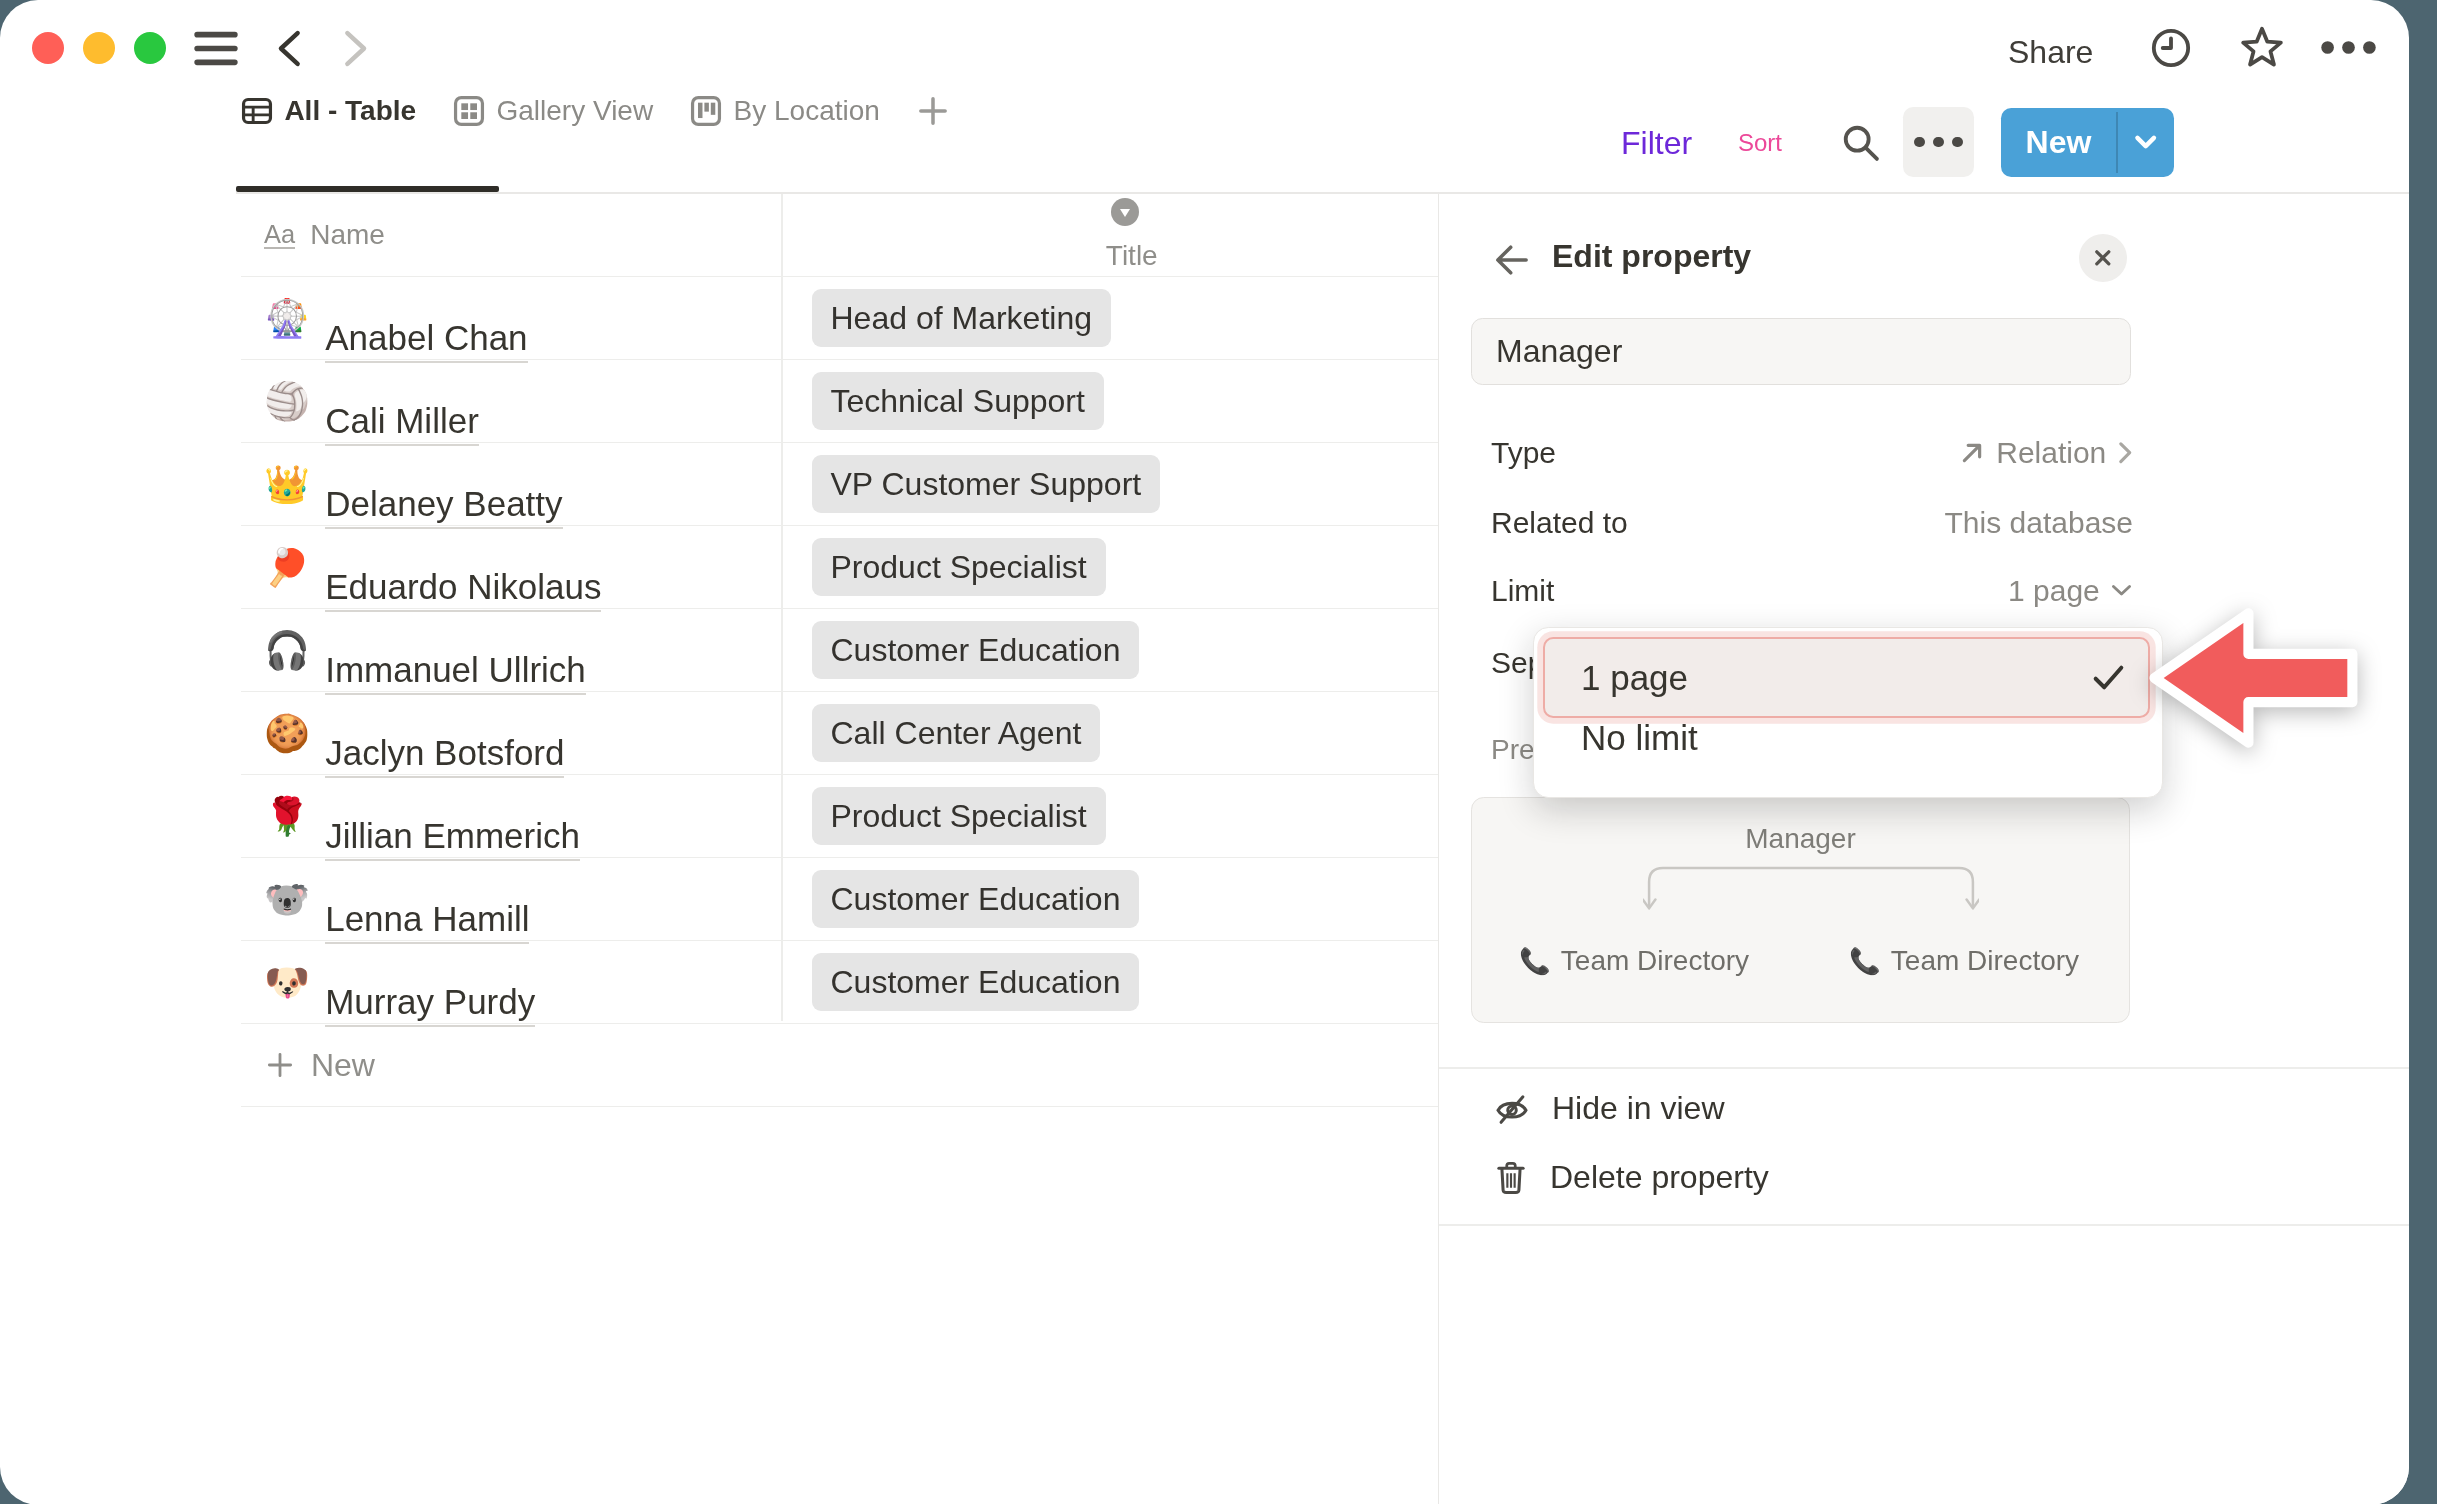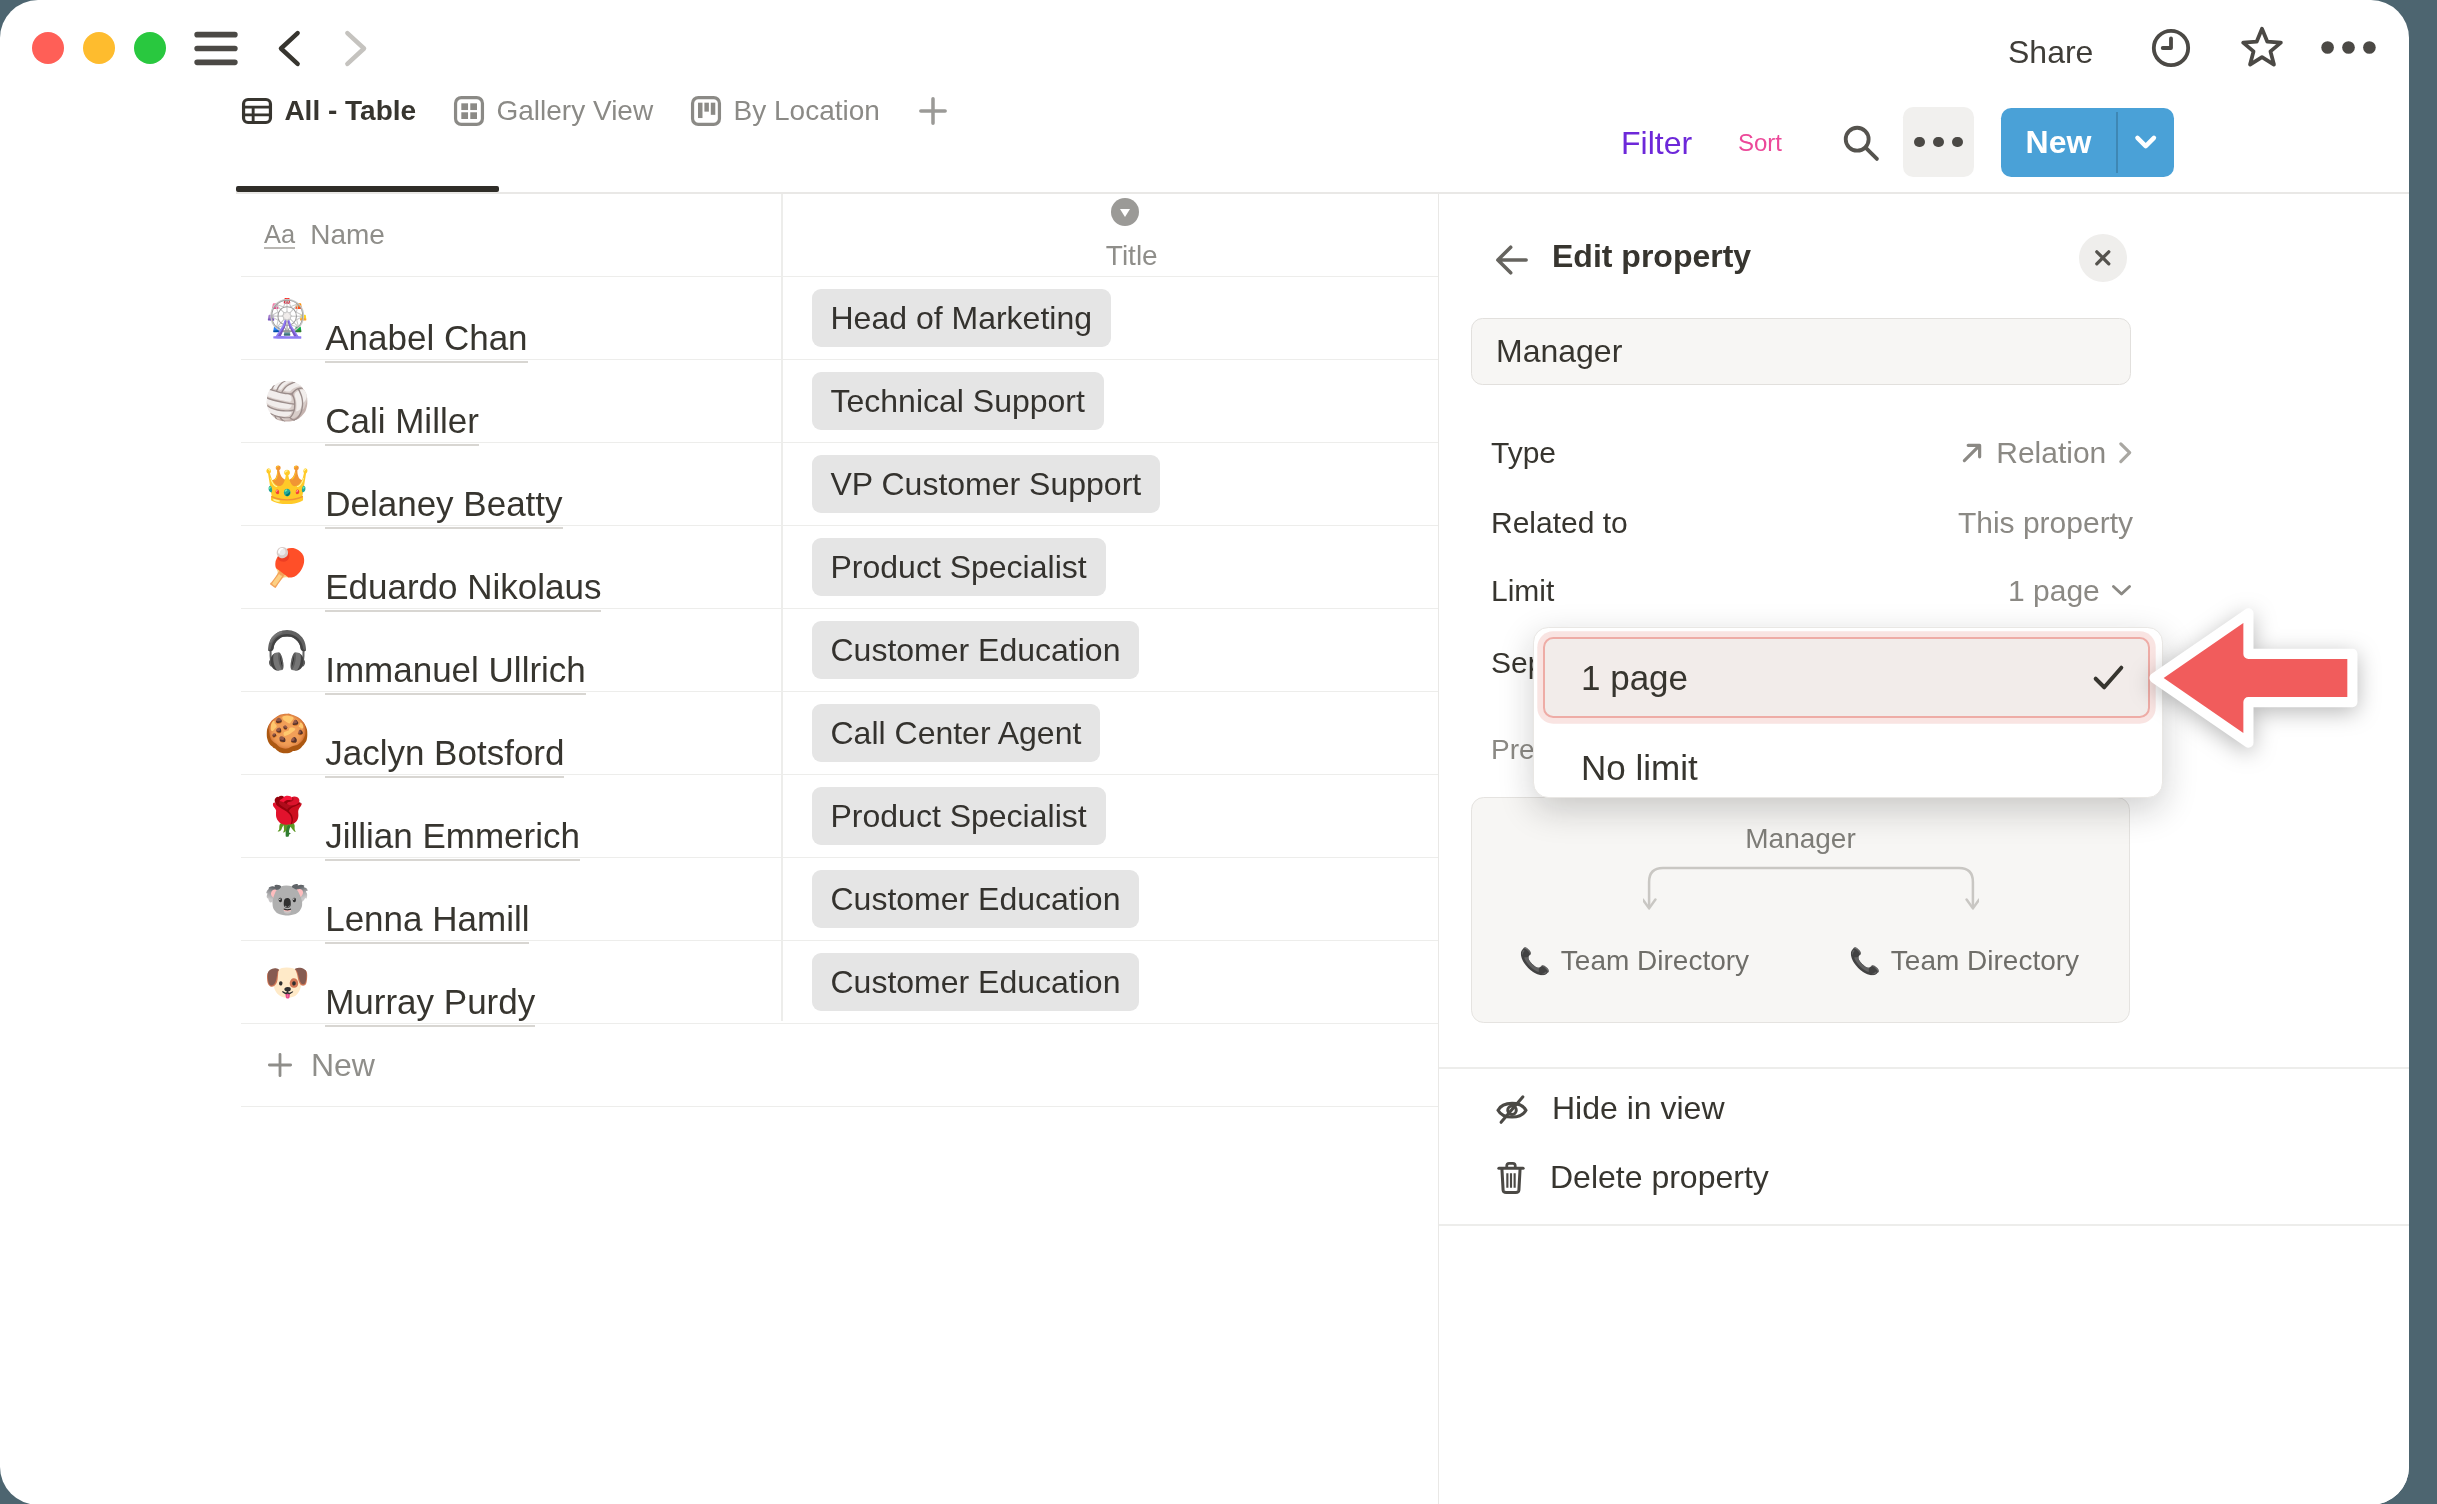--- a/index.html
+++ b/index.html
@@ -67,21 +67,21 @@
   .pi-0{left:47px;} .pi-1{left:377px;}
   .preview-item .pi-icon{font-size:25.4px;}
   .panel-div{position:absolute;left:0;width:971px;height:1.9px;background:#ededeb;}
   .action-row{position:absolute;left:56px;height:53px;display:flex;align-items:center;gap:23px;}
   .action-row span{font-size:32px;color:#37352f;}
   
   .dropdown{position:absolute;left:1533px;top:627px;width:630px;height:171px;background:#fff;border:1.3px solid #e9e7e4;border-radius:15.2px;box-shadow:0 11.4px 35px rgba(20,20,20,0.20);z-index:40;box-sizing:border-box;}
   .dd-opt-selected{position:absolute;left:9px;top:9px;width:607px;height:81px;border-radius:10.2px;background:#f2ecea;border:2.5px solid #eeaca6;box-shadow:0 0 0 5.7px rgba(238,172,166,0.33);box-sizing:border-box;display:flex;align-items:center;padding:0 23px 0 36px;}
   .dd-opt-selected span{font-size:35px;color:#37352f;}
   .dd-check{margin-left:auto;}
-  .dd-opt{position:absolute;left:9px;top:90px;width:607px;height:70px;display:flex;align-items:flex-end;padding-left:38px;box-sizing:border-box;}
+  .dd-opt{position:absolute;left:9px;top:90px;width:607px;height:70px;display:flex;align-items:flex-start;padding-left:38px;box-sizing:border-box;}
   .dd-opt span{font-size:35px;color:#37352f;}
   
   .red-arrow{position:absolute;left:2148px;top:607px;z-index:60;filter:drop-shadow(0 5.1px 11.4px rgba(0,0,0,0.28));}
 </style>
 </head>
 <body>
 
 <div class="window">
 
   <span class="tl-dot dot-red"></span>
@@ -293,21 +293,21 @@
         </svg>
         <span>Relation</span>
         <svg width="16.5" height="25.4" viewBox="0 0 26 40">
           <path d="M6 6 L20 20 L6 34" stroke="#a9a7a2" stroke-width="5" stroke-linecap="round" stroke-linejoin="round" fill="none"></path>
         </svg>
       </span>
     </div>
     <div class="prop-row" style="top:298px;">
       <span class="prop-label">Related to</span>
       <span class="prop-value">
-          <span>This property</span>
+          <span>This database</span>
         </span>
     </div>
     <div class="prop-row" style="top:366px;">
       <span class="prop-label">Limit</span>
       <span class="prop-value">
         <span>1 page</span>
         <svg width="23" height="15.2" viewBox="0 0 40 26">
           <path d="M6 6 L20 19 L34 6" stroke="#8b8984" stroke-width="5" stroke-linecap="round" stroke-linejoin="round" fill="none"></path>
         </svg>
       </span>

